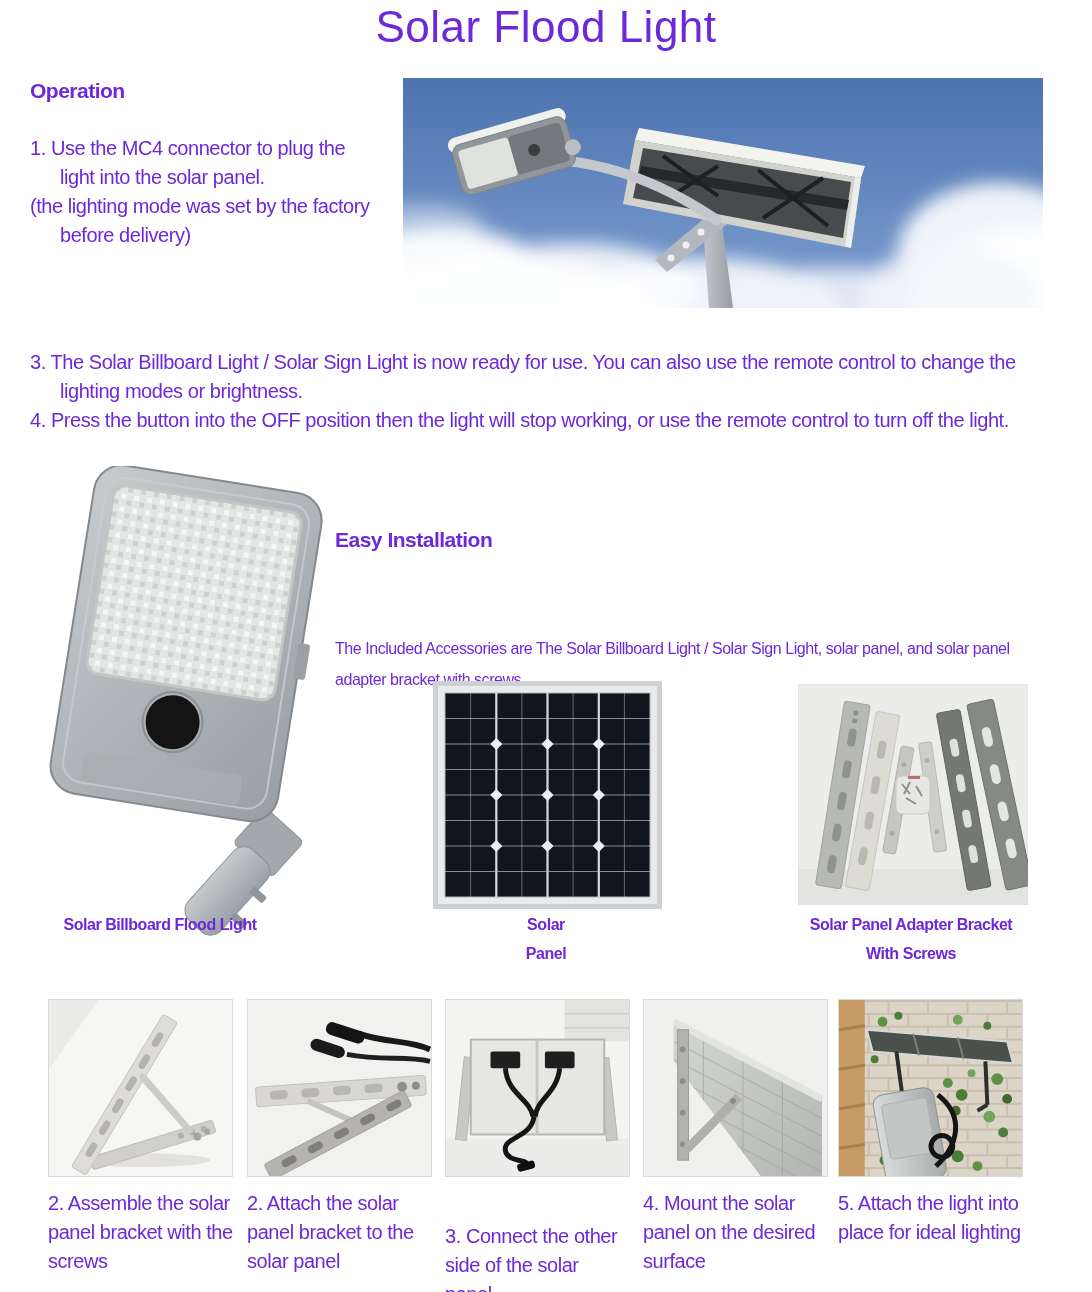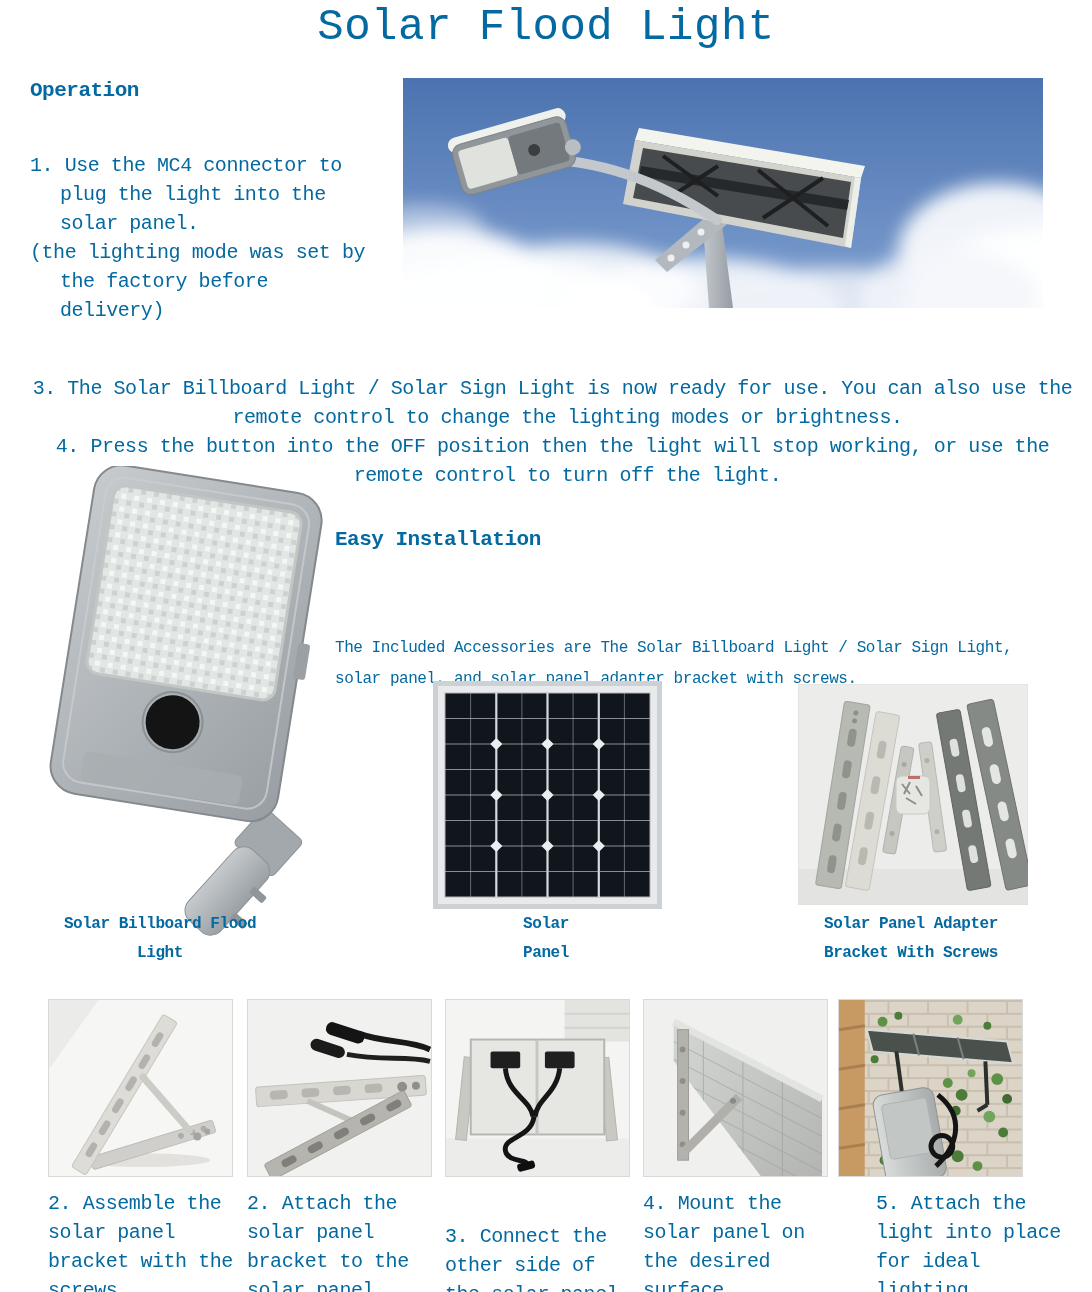--- a/index.html
+++ b/index.html
@@ -1,46 +1,46 @@
 <!DOCTYPE html>
 <html><head>
 <meta charset="utf-8">
 <style>
   html,body { margin:0; padding:0; background:#ffffff; }
   .page { position:relative; width:1092px; height:1292px; background:#fff;
-          font-family:Liberation Mono, monospace; color:#0369a1; overflow:hidden; }
+          font-family:Liberation Sans, sans-serif; color:#6d28d9; overflow:hidden; }
   .title { position:absolute; top:2px; left:0; width:100%; text-align:center;
            font-size:44px; font-weight:500; letter-spacing:0.5px; }
   .h2 { position:absolute; font-size:21px; font-weight:700; letter-spacing:-0.5px; }
   #op-heading   { left:30px; top:79px; }
   #easy-heading { left:335px; top:528px; }
   .op-col  { position:absolute; font-size:20px; line-height:29px; letter-spacing:-0.45px; }
-  #op-narrow { left:30px; top:134px; width:352px;margin-top:17px; }
-  #op-wide   { left:30px; top:374px; width:1045px;text-align:center; }
+  #op-narrow { left:30px; top:134px; width:352px; }
+  #op-wide   { left:30px; top:348px; width:1045px; }
   .op-item { padding-left:30px; text-indent:-30px; }
   .hero { position:absolute; left:403px; top:78px; width:640px; height:230px; }
   .intro { position:absolute; left:335px; top:633px; width:700px;
            font-size:16px; line-height:31px; letter-spacing:-0.45px; }
   .fig { position:absolute; }
   #floodlight-img { left:28px;  top:466px; width:330px; height:475px; }
   #panel-img      { left:433px; top:681px; width:229px; height:228px; }
   #bracket-img    { left:798px; top:684px; width:230px; height:221px; }
   .acc-caption { position:absolute; top:910px; font-weight:700; font-size:16px;
                  line-height:29px; text-align:center; letter-spacing:-0.45px; }
   #cap-flood   { left:42px;  width:236px; }
   #cap-panel   { left:506px; width:80px;  }
   #cap-bracket { left:805px; width:212px; }
   .step-img { position:absolute; top:999px; width:185px; height:178px;
               border:1px solid #d9d9d7; box-sizing:border-box; background:#f5f5f4; }
   #step-img-1 { left:48px; }  #step-img-2 { left:247px; } #step-img-3 { left:445px; }
   #step-img-4 { left:643px; } #step-img-5 { left:838px; }
   .step-cap { position:absolute; top:1189px; width:185px;
               font-size:20px; line-height:29px; letter-spacing:-0.45px; }
   #step-cap-1 { left:48px; }  #step-cap-2 { left:247px; } #step-cap-3 { left:445px;margin-top:33px; }
-  #step-cap-4 { left:643px; } #step-cap-5 { left:876px; }
+  #step-cap-4 { left:643px; } #step-cap-5 { left:838px; }
   svg { display:block; width:100%; height:100%; }
 </style>
 </head>
 <body>
 
 <div class="page">
 
   <div class="title">Solar Flood Light</div>
 
   <div class="h2" id="op-heading">Operation</div>

